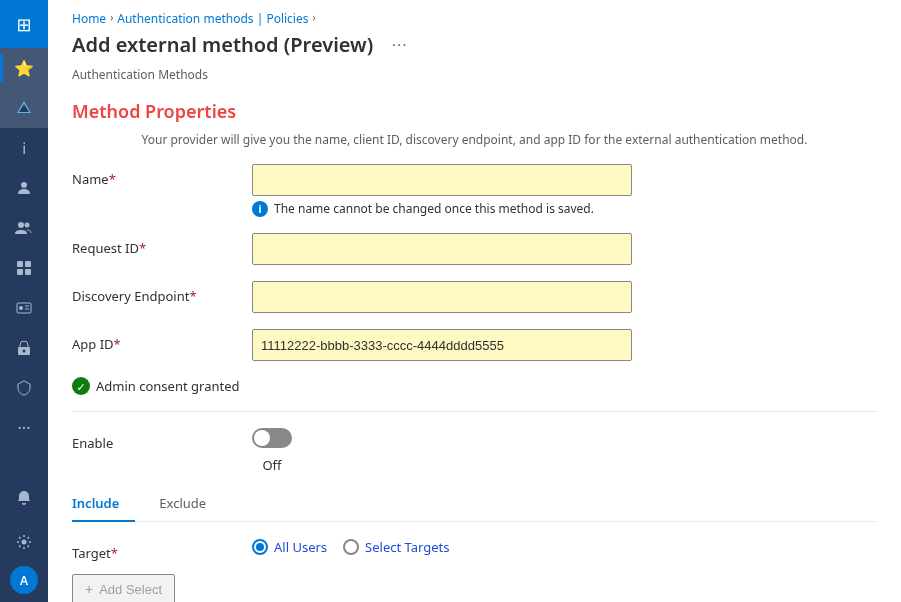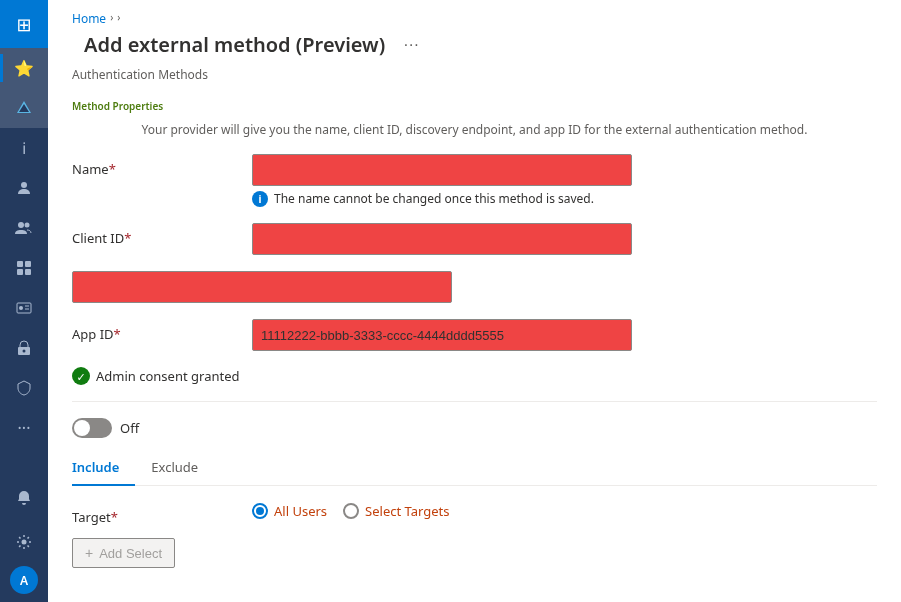--- a/index.html
+++ b/index.html
@@ -93,21 +93,20 @@
     .page-header {
       padding: 0 24px 8px 24px;
       display: flex;
       align-items: center;
       gap: 12px;
     }
     .page-title {
       font-size: 20px;
       font-weight: 600;
       color: #323130;
-      margin-left: 12px;
     }
     .more-btn {
       background: none;
       border: none;
       cursor: pointer;
       color: #605e5c;
       font-size: 16px;
       padding: 4px 6px;
       border-radius: 2px;
     }
@@ -118,23 +117,23 @@
     }
 
     
     .content {
       padding: 0 24px 24px 24px;
       flex: 1;
     }
 
     
     .section-title {
-      font-size: 10px;
+      font-size: 18px;
       font-weight: 600;
-      color: #4d7c0f;
+      color: #ef4444;
       margin-bottom: 8px;
     }
     .section-desc {
       font-size: 12px;
       color: #605e5c;
       margin-bottom: 16px;
       text-align: center;
     }
 
     
@@ -154,21 +153,21 @@
     .form-label .required { color: #a4262c; }
     .form-control {
       width: 380px;
       height: 32px;
       border: 1px solid #8a8886;
       border-radius: 2px;
       padding: 0 8px;
       font-size: 13px;
       color: #323130;
       outline: none;
-      background: #ef4444;
+      background: #fef9c3;
     }
 
     .info-msg {
       display: flex;
       align-items: center;
       gap: 6px;
       margin-top: 4px;
       font-size: 12px;
       color: #323130;
     }
@@ -208,20 +207,21 @@
       border: none;
       border-top: 1px solid #edebe9;
       margin: 16px 0;
     }
 
     
     .toggle-wrapper {
       display: flex;
       align-items: center;
       gap: 8px;
+      flex-direction: column;
     }
     .toggle {
       width: 40px;
       height: 20px;
       background: #8a8886;
       border-radius: 10px;
       position: relative;
       cursor: pointer;
     }
     .toggle-knob {
@@ -281,21 +281,21 @@
     }
     .radio-outer.checked {
       border-color: #0078d4;
     }
     .radio-inner {
       width: 8px;
       height: 8px;
       border-radius: 50%;
       background: #0078d4;
     }
-    .radio-label { font-size: 13px; color: #c2410c; text-align: right; }
+    .radio-label { font-size: 13px; color: #1d4ed8; text-align: right; }
 
     
     .add-target-btn {
       display: flex;
       align-items: center;
       gap: 6px;
       padding: 6px 12px;
       border: 1px solid #8a8886;
       background: #f3f2f1;
       color: #a19f9d;
@@ -378,20 +378,21 @@
     </div>
     <div class="avatar-circle">A</div>
   </div>
 </div>
 
 <div class="main">
 
   <div class="breadcrumb">
     <a>Home</a>
     <span class="chevron">›</span>
+    <a>Authentication methods | Policies</a>
     <span class="chevron">›</span>
   </div>
 
   <div class="page-header">
     <span class="page-title">Add external method (Preview)</span>
     <button class="more-btn">···</button>
   </div>
   <div class="subtitle">Authentication Methods</div>
 
   <div class="content">
@@ -407,26 +408,29 @@
         <input class="form-control" type="text" placeholder="" style="">
         <div class="info-msg">
           <div class="info-icon">i</div>
           <span>The name cannot be changed once this method is saved.</span>
         </div>
       </div>
     </div>
 
     <div class="form-group">
       <div class="form-label">
-        <span>Client ID</span><span class="required">*</span>
+        <span>Request ID</span><span class="required">*</span>
       </div>
       <input class="form-control" type="text" style="">
     </div>
 
     <div class="form-group">
+      <div class="form-label">
+        <span>Discovery Endpoint</span><span class="required">*</span>
+      </div>
       <input class="form-control" type="text" style="">
     </div>
 
     <div class="form-group">
       <div class="form-label">
         <span>App ID</span><span class="required">*</span>
       </div>
       <input class="form-control" type="text" value="11112222-bbbb-3333-cccc-4444dddd5555" style="">
     </div>
 
@@ -434,31 +438,32 @@
       <div class="consent-row">
         <div class="consent-check">✓</div>
         <span>Admin consent granted</span>
       </div>
     </div>
 
     <hr class="section-divider">
 
 
     <div class="form-group">
+      <div class="form-label">Enable</div>
       <div class="toggle-wrapper">
         <div class="toggle">
           <div class="toggle-knob"></div>
         </div>
         <span class="toggle-label">Off</span>
       </div>
     </div>
 
     <div class="tabs">
       <div class="tab active">Include</div>
-      <div class="tab" style="margin-left:0;">Exclude</div>
+      <div class="tab" style="margin-left:8px;">Exclude</div>
     </div>
 
     <div class="form-group">
       <div class="form-label">
         <span>Target</span><span class="required" style="color:#a4262c;">*</span>
       </div>
       <div class="radio-group">
         <label class="radio-option">
           <div class="radio-outer checked">
             <div class="radio-inner"></div>

